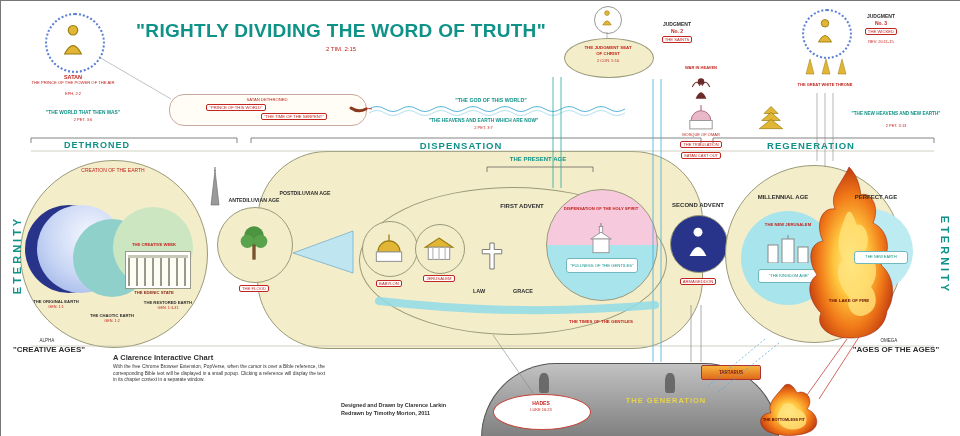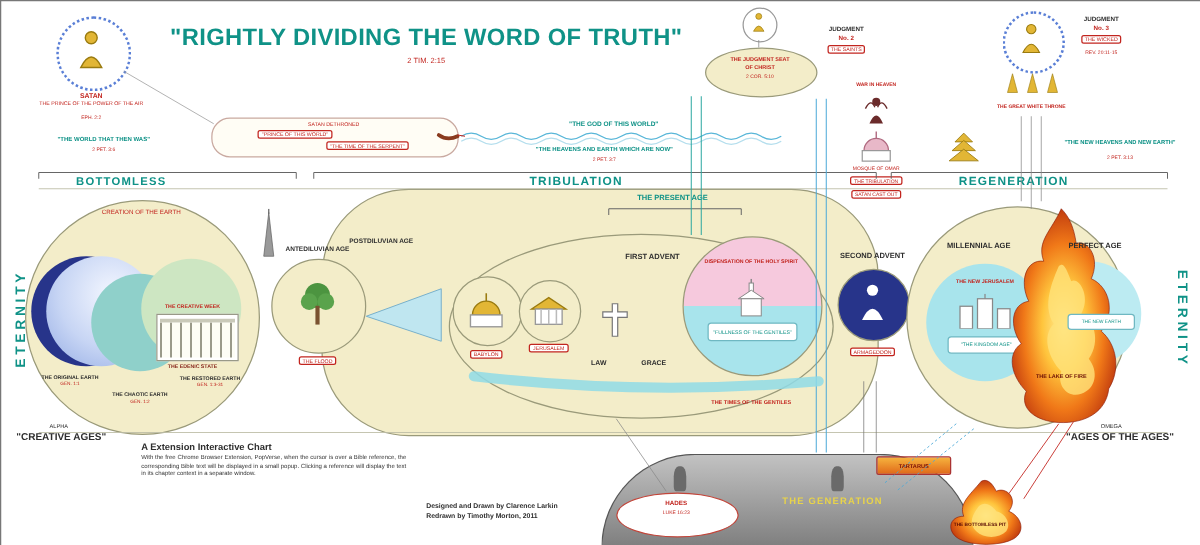--- a/index.html
+++ b/index.html
@@ -240,22 +240,22 @@
   <div class="abs c" style="left:228px;top:112px;width:130px;font-size:4.2px;"><span class="rbox">"THE TIME OF THE SERPENT"</span></div>
 
   <div class="abs c b teal" style="left:26px;top:109px;width:112px;font-size:4.8px;">"THE WORLD THAT THEN WAS"</div>
   <div class="abs c red" style="left:26px;top:116px;width:112px;font-size:4px;">2 PET. 3:6</div>
   <div class="abs c b teal" style="left:415px;top:96px;width:150px;font-size:5.2px;">"THE GOD OF THIS WORLD"</div>
   <div class="abs c b teal" style="left:380px;top:117px;width:205px;font-size:4.8px;">"THE HEAVENS AND EARTH WHICH ARE NOW"</div>
   <div class="abs c red" style="left:380px;top:124px;width:205px;font-size:4px;">2 PET. 3:7</div>
   <div class="abs c b teal lh1" style="left:842px;top:110px;width:106px;font-size:4.6px;">"THE NEW HEAVENS AND NEW EARTH"</div>
   <div class="abs c red" style="left:842px;top:122px;width:106px;font-size:4px;">2 PET. 3:13</div>
 
-  <div class="abs c b teal" style="left:38px;top:139px;width:116px;font-size:9px;letter-spacing:1px;">BOTTOMLESS</div>
-  <div class="abs c b teal" style="left:388px;top:139px;width:144px;font-size:9.5px;letter-spacing:1px;">TRIBULATION</div>
+  <div class="abs c b teal" style="left:38px;top:139px;width:116px;font-size:9px;letter-spacing:1px;">DETHRONED</div>
+  <div class="abs c b teal" style="left:388px;top:139px;width:144px;font-size:9.5px;letter-spacing:1px;">DISPENSATION</div>
   <div class="abs c b teal" style="left:742px;top:139px;width:136px;font-size:9.5px;letter-spacing:1px;">REGENERATION</div>
   <div class="abs c b teal" style="left:472px;top:155px;width:130px;font-size:6px;">THE PRESENT AGE</div>
 
   <div class="abs c red" style="left:36px;top:166px;width:152px;font-size:5px;">CREATION OF THE EARTH</div>
   <div class="abs c b red" style="left:108px;top:241px;width:90px;font-size:4.2px;">THE CREATIVE WEEK</div>
   <div class="abs c b maroon" style="left:108px;top:289px;width:90px;font-size:4.2px;">THE EDENIC STATE</div>
   <div class="abs c b dk" style="left:24px;top:298px;width:62px;font-size:4.2px;">THE ORIGINAL EARTH</div>
   <div class="abs c red" style="left:24px;top:304px;width:62px;font-size:3.8px;">GEN. 1:1</div>
   <div class="abs c b dk" style="left:80px;top:312px;width:62px;font-size:4.2px;">THE CHAOTIC EARTH</div>
   <div class="abs c red" style="left:80px;top:318px;width:62px;font-size:3.8px;">GEN. 1:2</div>
@@ -305,18 +305,18 @@
   <div class="abs c dk" style="left:14px;top:337px;width:64px;font-size:4.5px;">ALPHA</div>
   <div class="abs c b dk" style="left:2px;top:344px;width:92px;font-size:8px;">"CREATIVE AGES"</div>
   <div class="abs c dk" style="left:856px;top:337px;width:64px;font-size:4.5px;">OMEGA</div>
   <div class="abs c b dk" style="left:836px;top:344px;width:118px;font-size:8px;">"AGES OF THE AGES"</div>
 
   <div class="abs c b" style="left:600px;top:395px;width:130px;font-size:7.5px;color:#e8d34a;letter-spacing:1px;">THE GENERATION</div>
   <div class="abs c b red" style="left:496px;top:399px;width:88px;font-size:5px;">HADES</div>
   <div class="abs c red" style="left:496px;top:406px;width:88px;font-size:4px;">LUKE 16:23</div>
   <div class="abs c b z9" style="left:744px;top:417px;width:78px;font-size:3.8px;color:#5a0b05;">THE BOTTOMLESS PIT</div>
 
-  <div class="abs b dk" style="left:112px;top:352px;width:220px;font-size:7.5px;">A Extension Interactive Chart</div>
+  <div class="abs b dk" style="left:112px;top:352px;width:220px;font-size:7.5px;">A Clarence Interactive Chart</div>
   <div class="abs" style="left:112px;top:363px;width:212px;font-size:4.8px;color:#333;line-height:1.4;text-align:justify;">With the free Chrome Browser Extension, PopVerse, when the cursor is over a Bible reference, the corresponding Bible text will be displayed in a small popup. Clicking a reference will display the text in its chapter context in a separate window.</div>
   <div class="abs b dk" style="left:340px;top:401px;width:150px;font-size:5.5px;">Designed and Drawn by Clarence Larkin</div>
   <div class="abs b dk" style="left:340px;top:409px;width:150px;font-size:5.5px;">Redrawn by Timothy Morton, 2011</div>
 
 </div>
 
 </body></html>

